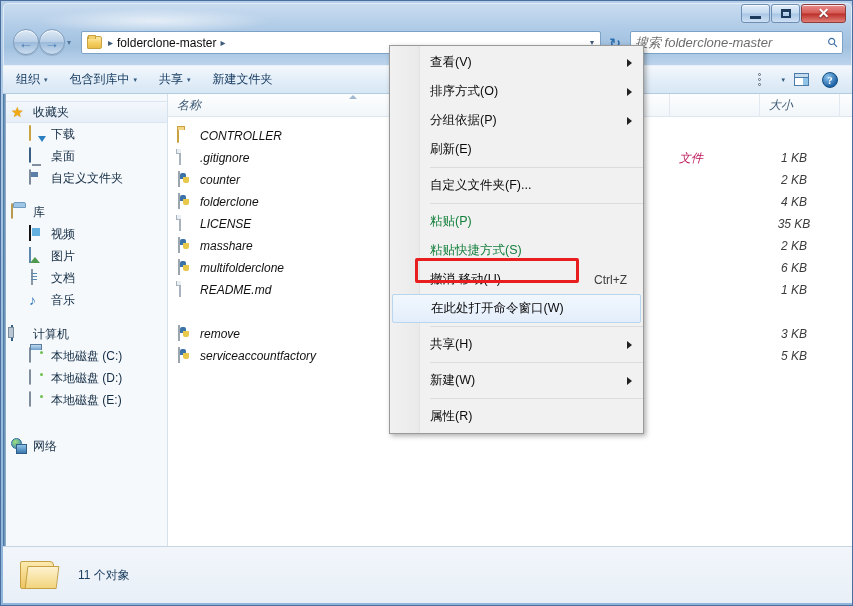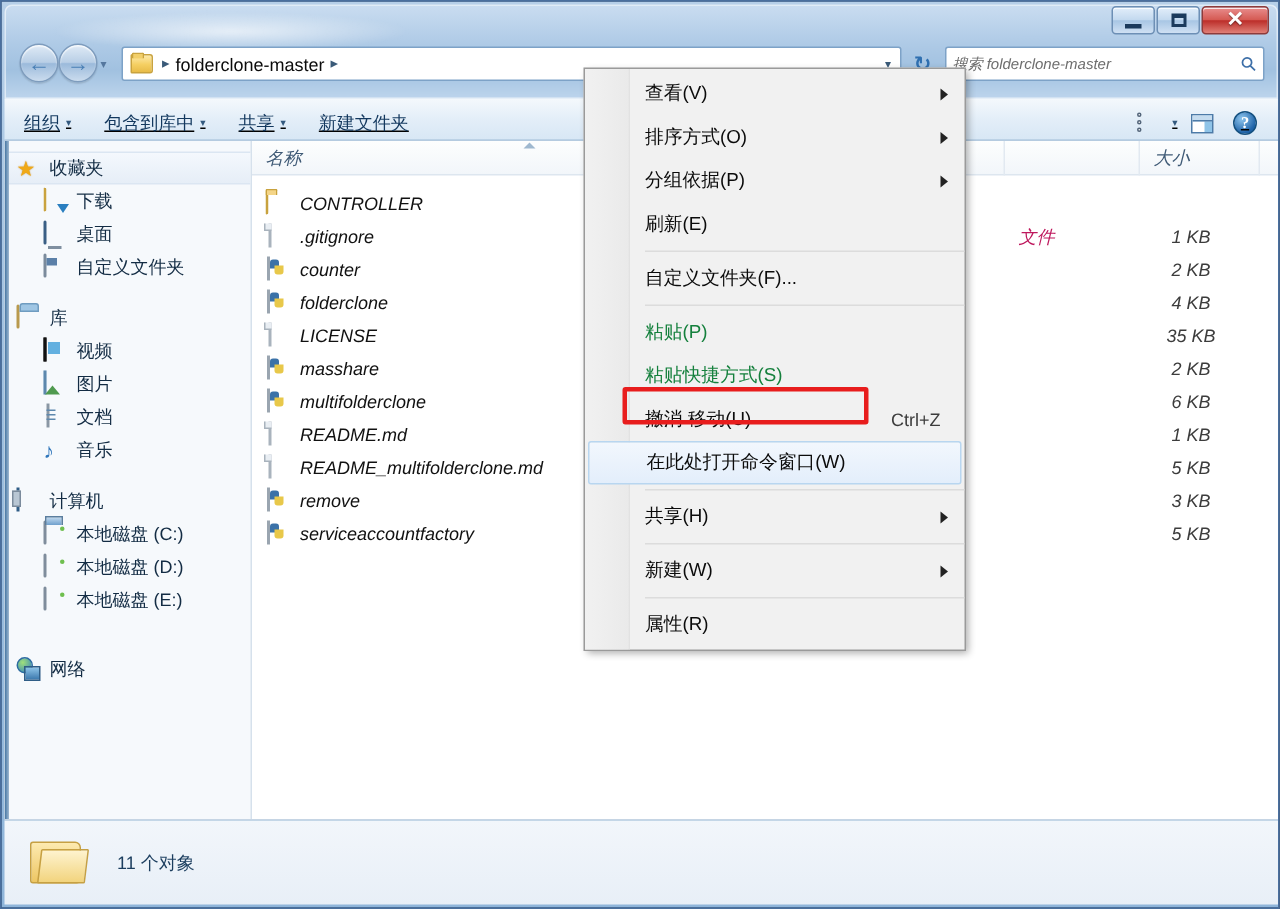--- a/index.html
+++ b/index.html
@@ -70,27 +70,27 @@
   #refreshbtn{
     position:absolute;left:601px;top:2px;width:22px;height:23px;
     display:flex;align-items:center;justify-content:center;
     color:#2f6fb0;font-size:14px;font-weight:bold;
   }
   #searchbox{
     position:absolute;left:627px;top:2px;width:213px;height:23px;
     background:#fff;border:1px solid #7da2c7;border-radius:2px;
     display:flex;align-items:center;padding:0 4px;
   }
-  #search-ph{font-size:10px;color:#6d6d6d;font-style:italic;flex:1;}
+  #search-ph{font-size:13px;color:#6d6d6d;font-style:italic;flex:1;}
   #search-ico{font-size:13px;color:#3d6fa8;transform:rotate(-45deg);}
   
   #cmdbar{
     position:absolute;left:2px;top:65px;width:849px;height:28px;
     background:linear-gradient(180deg,#f4f8fc 0%,#e3eef8 50%,#d8e7f5 100%);
-    border-bottom:1px solid #b5cbe0;display:flex;align-items:flex-end;text-decoration:underline;
+    border-bottom:1px solid #b5cbe0;display:flex;align-items:center;
   }
   .cmdbtn{
     height:22px;display:flex;align-items:center;gap:4px;padding:0 9px;margin-left:4px;
     font-size:12px;color:#13385e;border-radius:3px;
   }
   .caret{font-size:7px;color:#33597e;}
   #cmdright{margin-left:auto;display:flex;align-items:center;gap:3px;padding-right:9px;}
   .ic-btn{width:26px;height:22px;display:flex;align-items:center;justify-content:center;}
   
   .view-ico{width:15px;height:12px;position:relative;}
@@ -464,24 +464,20 @@
           <div class="frow">
             <div class="fname">
               <span class="fico"><span class="ico-file"></span></span>
               <span>README.md</span>
             </div>
             <div class="fdate"></div>
             <div class="ftype"></div>
             <div class="fsize">1 KB</div>
           </div>
           <div class="frow">
-            <div class="fname">
-              <span class="fico"><span class="ico-file"></span></span>
-              <span>README_multifolderclone.md</span>
-            </div>
             <div class="fdate"></div>
             <div class="ftype"></div>
             <div class="fsize">5 KB</div>
           </div>
           <div class="frow">
             <div class="fname">
               <span class="fico"><span class="ico-py"></span></span>
               <span>remove</span>
             </div>
             <div class="fdate"></div>

